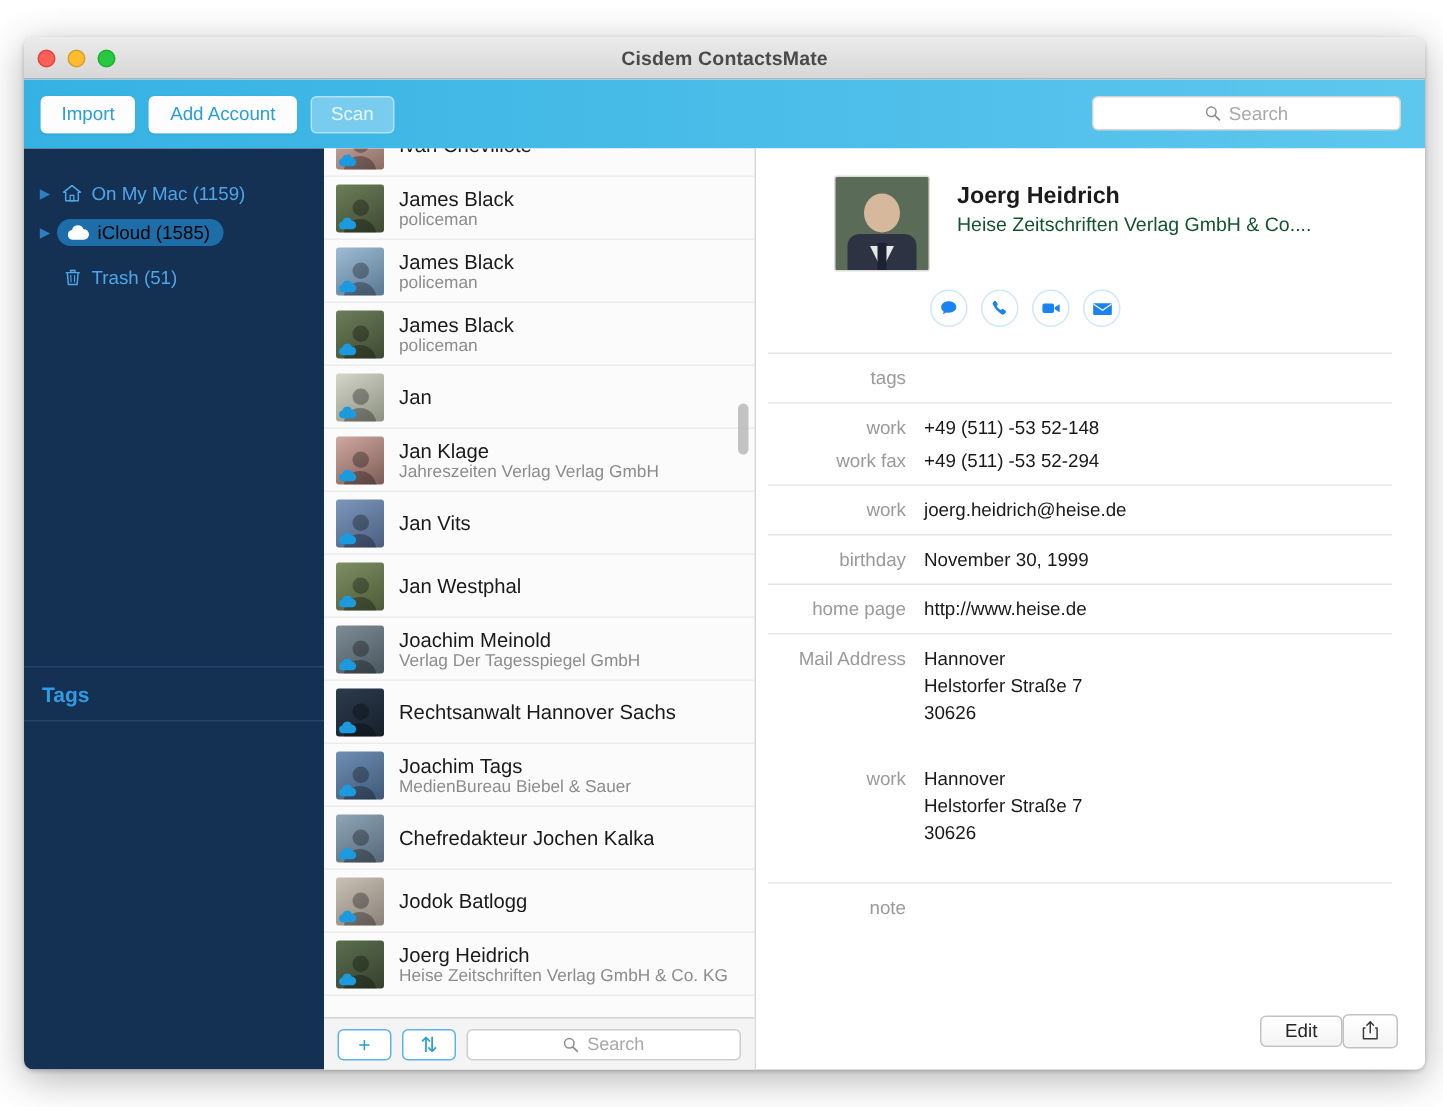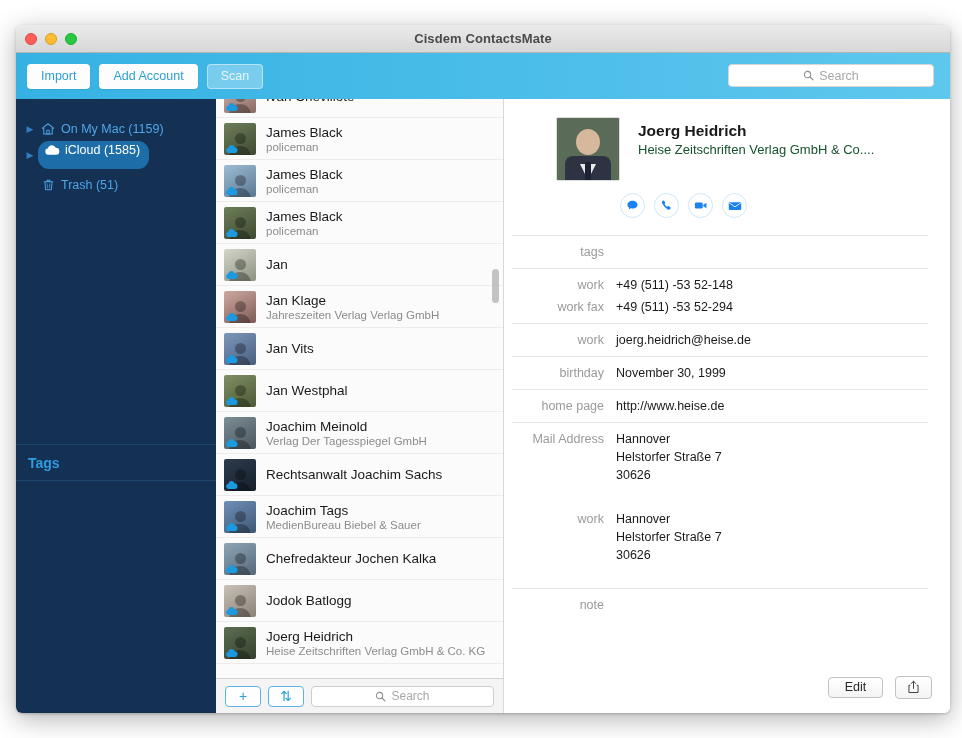--- a/index.html
+++ b/index.html
@@ -102,22 +102,22 @@
   .disc {
     width: 12px; text-align: center;
     color: #2f7fc0; font-size: 9px; margin-right: 2px;
   }
   .disc.blank { visibility: hidden; }
   .src-icon { width: 20px; display: flex; justify-content: center; align-items: center; }
   .pill {
     display: flex; align-items: center;
     background: #1d6ea8;
     border-radius: 11px;
-    padding: 2px 9px 12px 4px;
-    color: #ffffff;
+    padding: 2px 9px 2px 4px;
+    color: #000000;
   }
   .pill .src-icon svg { fill: #ffffff; }
   .src-label { margin-left: 3px; white-space: nowrap; }
   #tags-header {
     margin-top: auto;
     position: absolute; left: 0; top: 345px; width: 200px;
     height: 37px;
     border-top: 1px solid #20486f;
     border-bottom: 1px solid #20486f;
     background: #143053;
@@ -271,21 +271,21 @@
     font-size: 12.5px; color: #9a9a9a;
     line-height: 18px;
   }
   .fvalue { font-size: 12.5px; color: #1a1a1a; line-height: 18px; }
   .fvalue div { white-space: pre; }
   .fgroup.blockpad { padding-bottom: 22px; }
 
   #detail-footer {
     height: 52px; flex: 0 0 52px;
     display: flex; align-items: center; justify-content: flex-end;
-    padding-right: 18px; gap: 12px;
+    padding-right: 18px; gap: 0;
   }
   #edit-btn {
     width: 55px; height: 21px;
     background: linear-gradient(to bottom,#ffffff,#f4f4f4);
     border: 1px solid #c2c2c2; border-radius: 4px;
     font-size: 12.5px; color: #262626;
     display: flex; align-items: center; justify-content: center;
     cursor: default;
   }
   #share-btn {
@@ -490,21 +490,21 @@
             </div>
             <div class="contact-row">
               <div class="avatar" style="background: linear-gradient(150deg, rgb(45, 59, 77), rgb(22, 32, 44));">
                 <div class="ph-head"></div>
                 <div class="ph-body"></div>
                 <svg class="cloud-badge" viewBox="0 0 20 14">
                   <path d="M5.2 13 a4.1 4.1 0 0 1 -.2 -8.1 a5 5 0 0 1 9.6 -.6 a3.8 3.8 0 0 1 .4 8.7 Z" fill="#1b9ae0"></path>
                 </svg>
               </div>
               <div class="row-text">
-                <div class="row-name">Rechtsanwalt Joachim Sachs</div>
+                <div class="row-name">Rechtsanwalt Hannover Sachs</div>
               </div>
             </div>
             <div class="contact-row">
               <div class="avatar" style="background: linear-gradient(150deg, rgb(111, 143, 181), rgb(63, 88, 118));">
                 <div class="ph-head"></div>
                 <div class="ph-body"></div>
                 <svg class="cloud-badge" viewBox="0 0 20 14">
                   <path d="M5.2 13 a4.1 4.1 0 0 1 -.2 -8.1 a5 5 0 0 1 9.6 -.6 a3.8 3.8 0 0 1 .4 8.7 Z" fill="#1b9ae0"></path>
                 </svg>
               </div>

